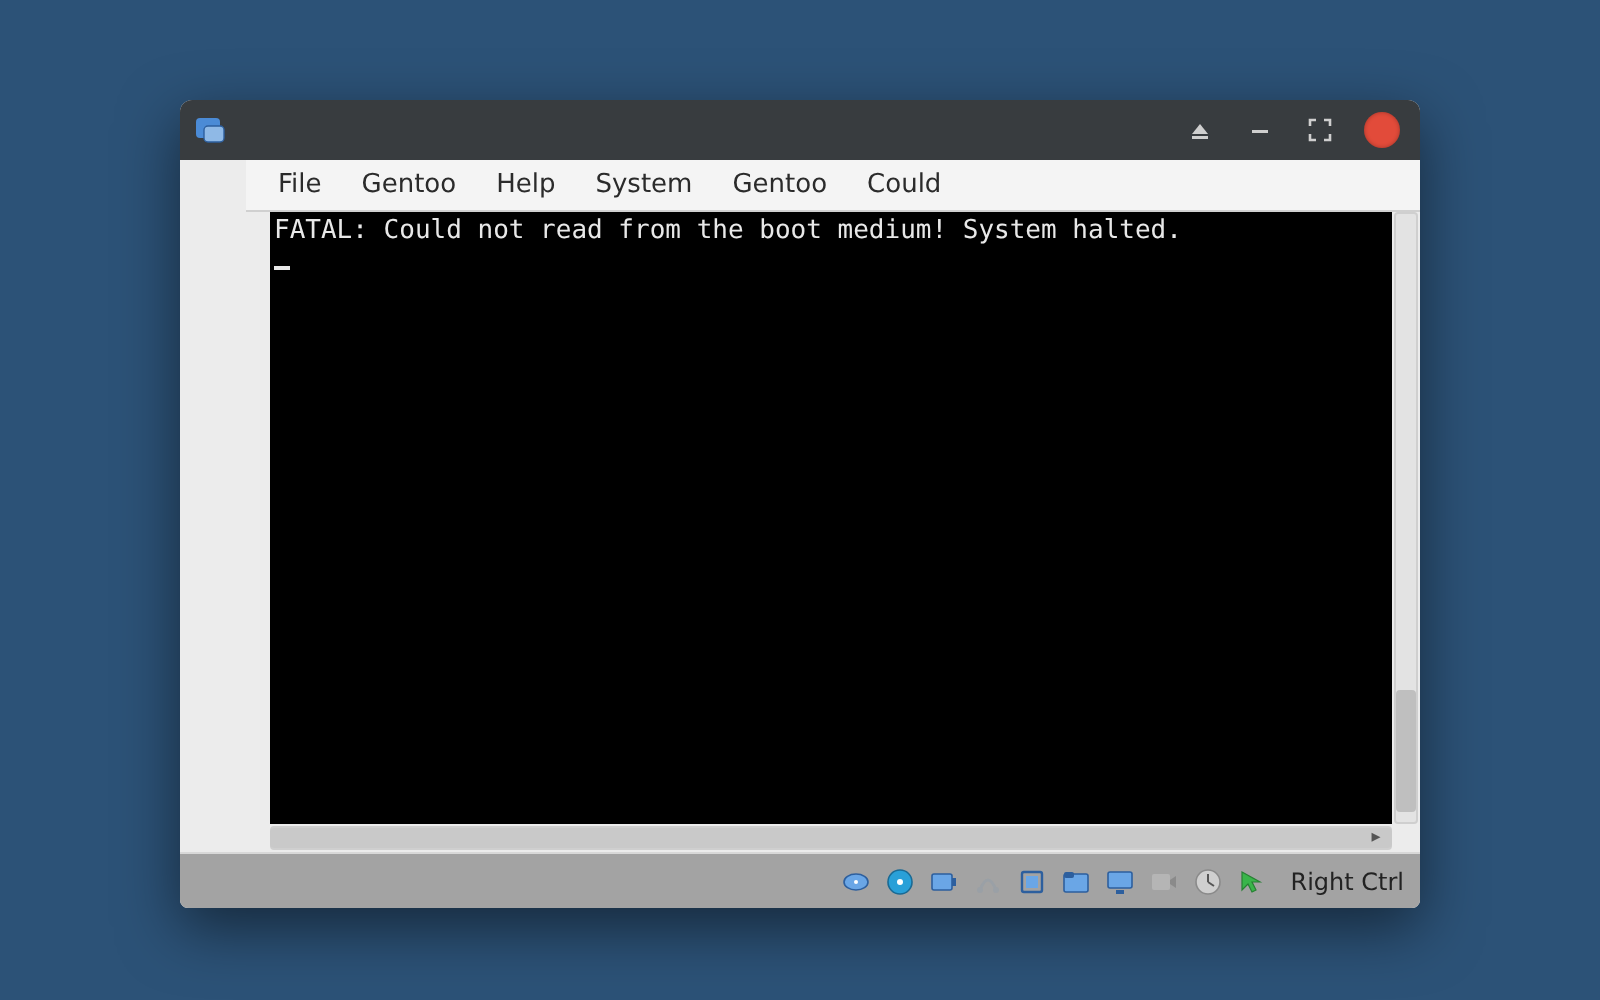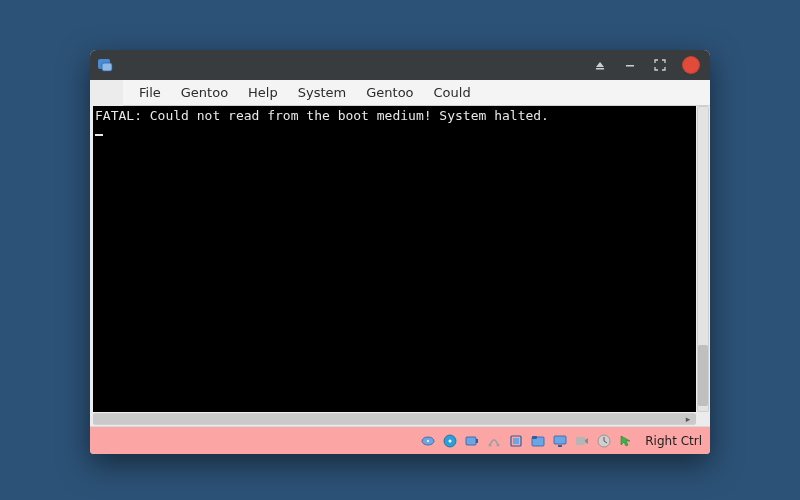--- a/index.html
+++ b/index.html
@@ -73,20 +73,21 @@
     margin-left: 33px;
   }
   .menubar .menu-item {
     padding: 3px 10px;
     cursor: pointer;
   }
   .vm-area {
     position: relative;
     background: #ececec;
     padding: 0;
+    margin-left: 42px;
   }
   .vm-canvas-wrap {
     position: relative;
     width: 100%;
     height: 320px;
     background: #ececec;
   }
   .vm-canvas {
     position: absolute;
     left: 3px; top: 0; right: 14px; bottom: 14px;
@@ -144,21 +145,21 @@
   .scroll-h .arrow {
     position: absolute; top: 2px; bottom: 2px;
     width: 12px;
     display: flex; align-items: center; justify-content: center;
     font-size: 9px; color: #555;
   }
   .scroll-h .arrow.left { left: 2px; }
   .scroll-h .arrow.right { right: 2px; }
   .statusbar {
     height: 28px;
-    background: #fca5a5;
+    background: #a3a3a3;
     border-top: 1px solid #d8d8d8;
     display: flex;
     align-items: center;
     justify-content: flex-end;
     padding: 0 8px;
     gap: 4px;
     font-size: 12px;
     color: #333;
   }
   .status-icon {

